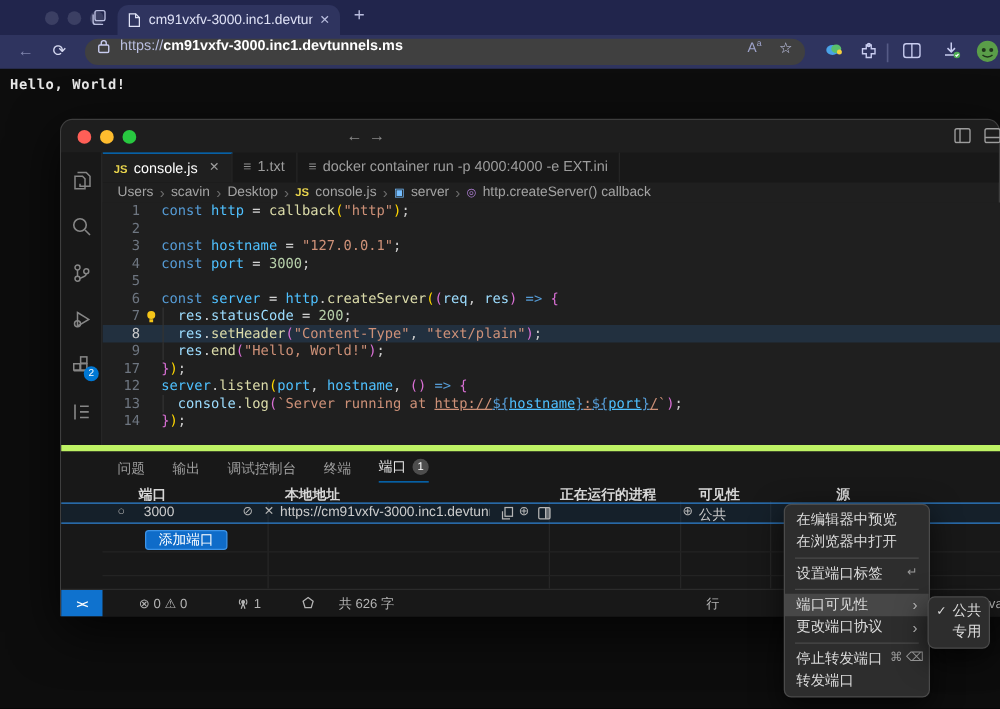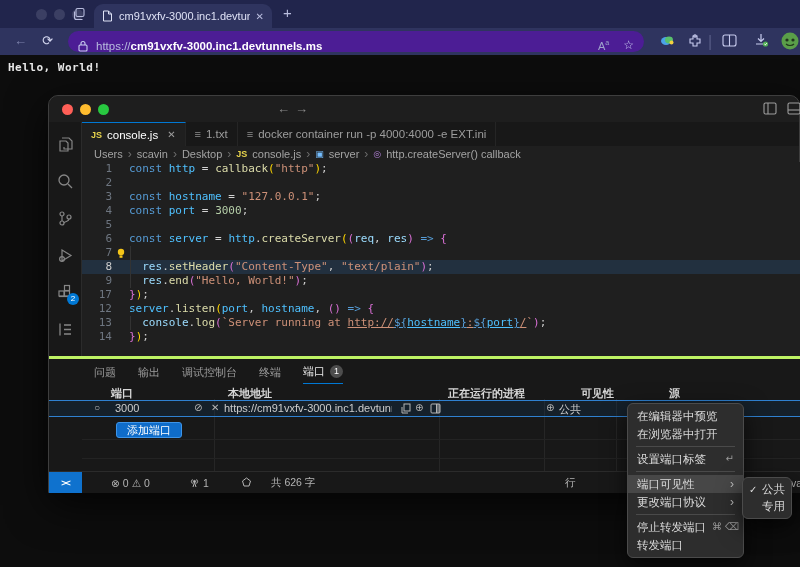--- a/index.html
+++ b/index.html
@@ -9,22 +9,22 @@
   .ic svg{display:block;}
 
   
   .tabstrip{left:0;top:0;width:800px;height:28px;background:#21254c;}
   .tl-dot{width:11px;height:11px;border-radius:50%;background:#3b3f63;top:9px;}
   .b-tab{left:94px;top:4px;width:178px;height:24px;background:#2f345f;border-radius:9px 9px 0 0;
     display:flex;align-items:center;padding:0 8px;box-sizing:border-box;color:#dfe2f6;font-size:11px;}
   .b-tab .title{flex:1;overflow:hidden;white-space:nowrap;margin:0 6px;}
   .ghost{color:#b9bdde;}
   .toolbar{left:0;top:28px;width:800px;height:27px;background:#2f345f;display:flex;align-items:center;}
-  .url-pill{left:68px;top:31px;width:576px;height:21px;background:#4c1d95;border-radius:11px;
-    display:flex;align-items:flex-end;padding:0 10px;box-sizing:border-box;}
+  .url-pill{left:68px;top:31px;width:576px;height:21px;background:#404040;border-radius:11px;
+    display:flex;align-items:flex-start;padding:0 10px;box-sizing:border-box;}
   .url{font-size:11.5px;color:#b9bedf;margin-left:8px;flex:1;white-space:nowrap;}
   .url b{color:#ffffff;font-weight:bold;}
   .pill-right{display:flex;gap:14px;align-items:center;color:#c9cdf0;}
   .page-text{left:8px;top:61px;font-family:"DejaVu Sans Mono",monospace;font-weight:bold;
     font-size:11px;color:#e8e8e8;letter-spacing:.5px;}
 
   
   .vsc{left:48px;top:95px;width:752px;height:398px;background:#1f1f1f;border:1px solid #3e3e3e;
     box-sizing:border-box;border-radius:10px 10px 0 0;box-shadow:0 12px 40px rgba(0,0,0,.75);}
   .titlebar{left:0;top:0;width:100%;height:26px;background:#1e1e1e;border-radius:10px 10px 0 0;}
@@ -64,21 +64,21 @@
   .guide{position:absolute;left:48px;top:0;bottom:0;width:1px;background:#333333;}
   .bulb{position:absolute;left:34px;top:2px;}
   .tok-pln{color:#cccccc}.tok-kw{color:#569cd6}.tok-var{color:#9cdcfe}.tok-cvar{color:#4fc1ff}
   .tok-fn{color:#dcdcaa}.tok-str{color:#ce9178}.tok-num{color:#b5cea8}.tok-op{color:#d4d4d4}
   .tok-b1{color:#ffd700}.tok-b2{color:#da70d6}
   .tok-lnk{color:#ce9178;text-decoration:underline}
   .tok-lesc{color:#569cd6;text-decoration:underline}
   .tok-lvar{color:#4fc1ff;text-decoration:underline}
 
   
-  .panel{left:0;top:260px;width:752px;height:115px;background:#181818;border-top:3px solid #bef264;box-sizing:border-box;}
+  .panel{left:0;top:260px;width:752px;height:115px;background:#181818;border-top:5px solid #bef264;box-sizing:border-box;}
   .ptabs{position:absolute;left:45px;top:5px;display:flex;gap:22px;font-size:11px;color:#9d9d9d;}
   .ptab{position:relative;padding-bottom:4px;display:flex;align-items:center;gap:5px;}
   .ptab.active{color:#e7e7e7;border-bottom:1px solid #0078d4;}
   .pbadge{background:#4d4d4d;color:#fff;border-radius:50%;width:13px;height:13px;font-size:9px;
     line-height:13px;text-align:center;}
   .th{position:absolute;top:27px;font-size:11px;font-weight:bold;color:#d7d7d7;}
   .vline{position:absolute;top:40px;bottom:0;width:1px;background:#262626;}
   .hline{position:absolute;left:33px;right:0;height:1px;background:#232323;}
   .port-row{position:absolute;left:0;right:0;top:41px;height:17px;background:rgba(14,64,110,.22);
     border-top:1px solid #2f81d1;border-bottom:1px solid #2f81d1;box-sizing:border-box;}
@@ -310,21 +310,21 @@
     <div class="abs editor" id="editor">
         <div class="code-line"><span class="gut">1</span><span class="ctext"><span class="tok-kw">const</span><span class="tok-pln"> </span><span class="tok-cvar">http</span><span class="tok-op"> = </span><span class="tok-fn">callback</span><span class="tok-b1">(</span><span class="tok-str">"http"</span><span class="tok-b1">)</span><span class="tok-pln">;</span></span></div>
         <div class="code-line"><span class="gut">2</span><span class="ctext"></span></div>
         <div class="code-line"><span class="gut">3</span><span class="ctext"><span class="tok-kw">const</span><span class="tok-pln"> </span><span class="tok-cvar">hostname</span><span class="tok-op"> = </span><span class="tok-str">"127.0.0.1"</span><span class="tok-pln">;</span></span></div>
         <div class="code-line"><span class="gut">4</span><span class="ctext"><span class="tok-kw">const</span><span class="tok-pln"> </span><span class="tok-cvar">port</span><span class="tok-op"> = </span><span class="tok-num">3000</span><span class="tok-pln">;</span></span></div>
         <div class="code-line"><span class="gut">5</span><span class="ctext"></span></div>
         <div class="code-line"><span class="gut">6</span><span class="ctext"><span class="tok-kw">const</span><span class="tok-pln"> </span><span class="tok-cvar">server</span><span class="tok-op"> = </span><span class="tok-cvar">http</span><span class="tok-pln">.</span><span class="tok-fn">createServer</span><span class="tok-b1">(</span><span class="tok-b2">(</span><span class="tok-var">req</span><span class="tok-pln">, </span><span class="tok-var">res</span><span class="tok-b2">)</span><span class="tok-kw"> =&gt; </span><span class="tok-b2">{</span></span></div>
         <div class="code-line"><span class="gut">7</span><span class="guide"></span><span class="bulb ic"><svg width="10" height="11" viewBox="0 0 10 11">
               <circle cx="5" cy="4" r="3.2" fill="#f5c518"></circle>
               <rect x="3.5" y="7.4" width="3" height="2.4" fill="#f5c518"></rect>
-            </svg></span></div>
+            </svg></span><span class="ctext"><span class="tok-pln">  </span><span class="tok-var">res</span><span class="tok-pln">.</span><span class="tok-var">statusCode</span><span class="tok-op"> = </span><span class="tok-num">200</span><span class="tok-pln">;</span></span></div>
         <div class="code-line cur"><span class="gut">8</span><span class="guide"></span><span class="ctext"><span class="tok-pln">  </span><span class="tok-var">res</span><span class="tok-pln">.</span><span class="tok-fn">setHeader</span><span class="tok-b2">(</span><span class="tok-str">"Content-Type"</span><span class="tok-pln">, </span><span class="tok-str">"text/plain"</span><span class="tok-b2">)</span><span class="tok-pln">;</span></span></div>
         <div class="code-line"><span class="gut">9</span><span class="guide"></span><span class="ctext"><span class="tok-pln">  </span><span class="tok-var">res</span><span class="tok-pln">.</span><span class="tok-fn">end</span><span class="tok-b2">(</span><span class="tok-str">"Hello, World!"</span><span class="tok-b2">)</span><span class="tok-pln">;</span></span></div>
         <div class="code-line"><span class="gut">17</span><span class="ctext"><span class="tok-b2">}</span><span class="tok-b1">)</span><span class="tok-pln">;</span></span></div>
         <div class="code-line"><span class="gut">12</span><span class="ctext"><span class="tok-cvar">server</span><span class="tok-pln">.</span><span class="tok-fn">listen</span><span class="tok-b1">(</span><span class="tok-cvar">port</span><span class="tok-pln">, </span><span class="tok-cvar">hostname</span><span class="tok-pln">, </span><span class="tok-b2">(</span><span class="tok-b2">)</span><span class="tok-kw"> =&gt; </span><span class="tok-b2">{</span></span></div>
         <div class="code-line"><span class="gut">13</span><span class="guide"></span><span class="ctext"><span class="tok-pln">  </span><span class="tok-var">console</span><span class="tok-pln">.</span><span class="tok-fn">log</span><span class="tok-b2">(</span><span class="tok-str">`Server running at </span><span class="tok-lnk">http://</span><span class="tok-lesc">${</span><span class="tok-lvar">hostname</span><span class="tok-lesc">}</span><span class="tok-lnk">:</span><span class="tok-lesc">${</span><span class="tok-lvar">port</span><span class="tok-lesc">}</span><span class="tok-lnk">/</span><span class="tok-str">`</span><span class="tok-b2">)</span><span class="tok-pln">;</span></span></div>
         <div class="code-line"><span class="gut">14</span><span class="ctext"><span class="tok-b2">}</span><span class="tok-b1">)</span><span class="tok-pln">;</span></span></div>
       </div>
 
     <div class="abs panel">
       <div class="ptabs" id="ptabs">
@@ -341,21 +341,21 @@
             <span>终端</span>
           </div>
           <div class="ptab active">
             <span>端口</span>
             <span class="pbadge">1</span>
           </div>
         </div>
       <span class="th" style="left:62px">端口</span>
       <span class="th" style="left:179px">本地地址</span>
       <span class="th" style="left:399px">正在运行的进程</span>
-      <span class="th" style="left:532px">可见性</span>
+      <span class="th" style="left:510px">可见性</span>
       <span class="th" style="left:620px">源</span>
       <div class="vline" style="left:165px"></div>
       <div class="vline" style="left:390px"></div>
       <div class="vline" style="left:495px"></div>
       <div class="vline" style="left:567px"></div>
       <div class="hline" style="top:80px"></div>
       <div class="hline" style="top:99px"></div>
       <div class="port-row"></div>
       <span class="cell row-ic" style="left:45px">○</span>
       <span class="cell" style="left:66px">3000</span>

